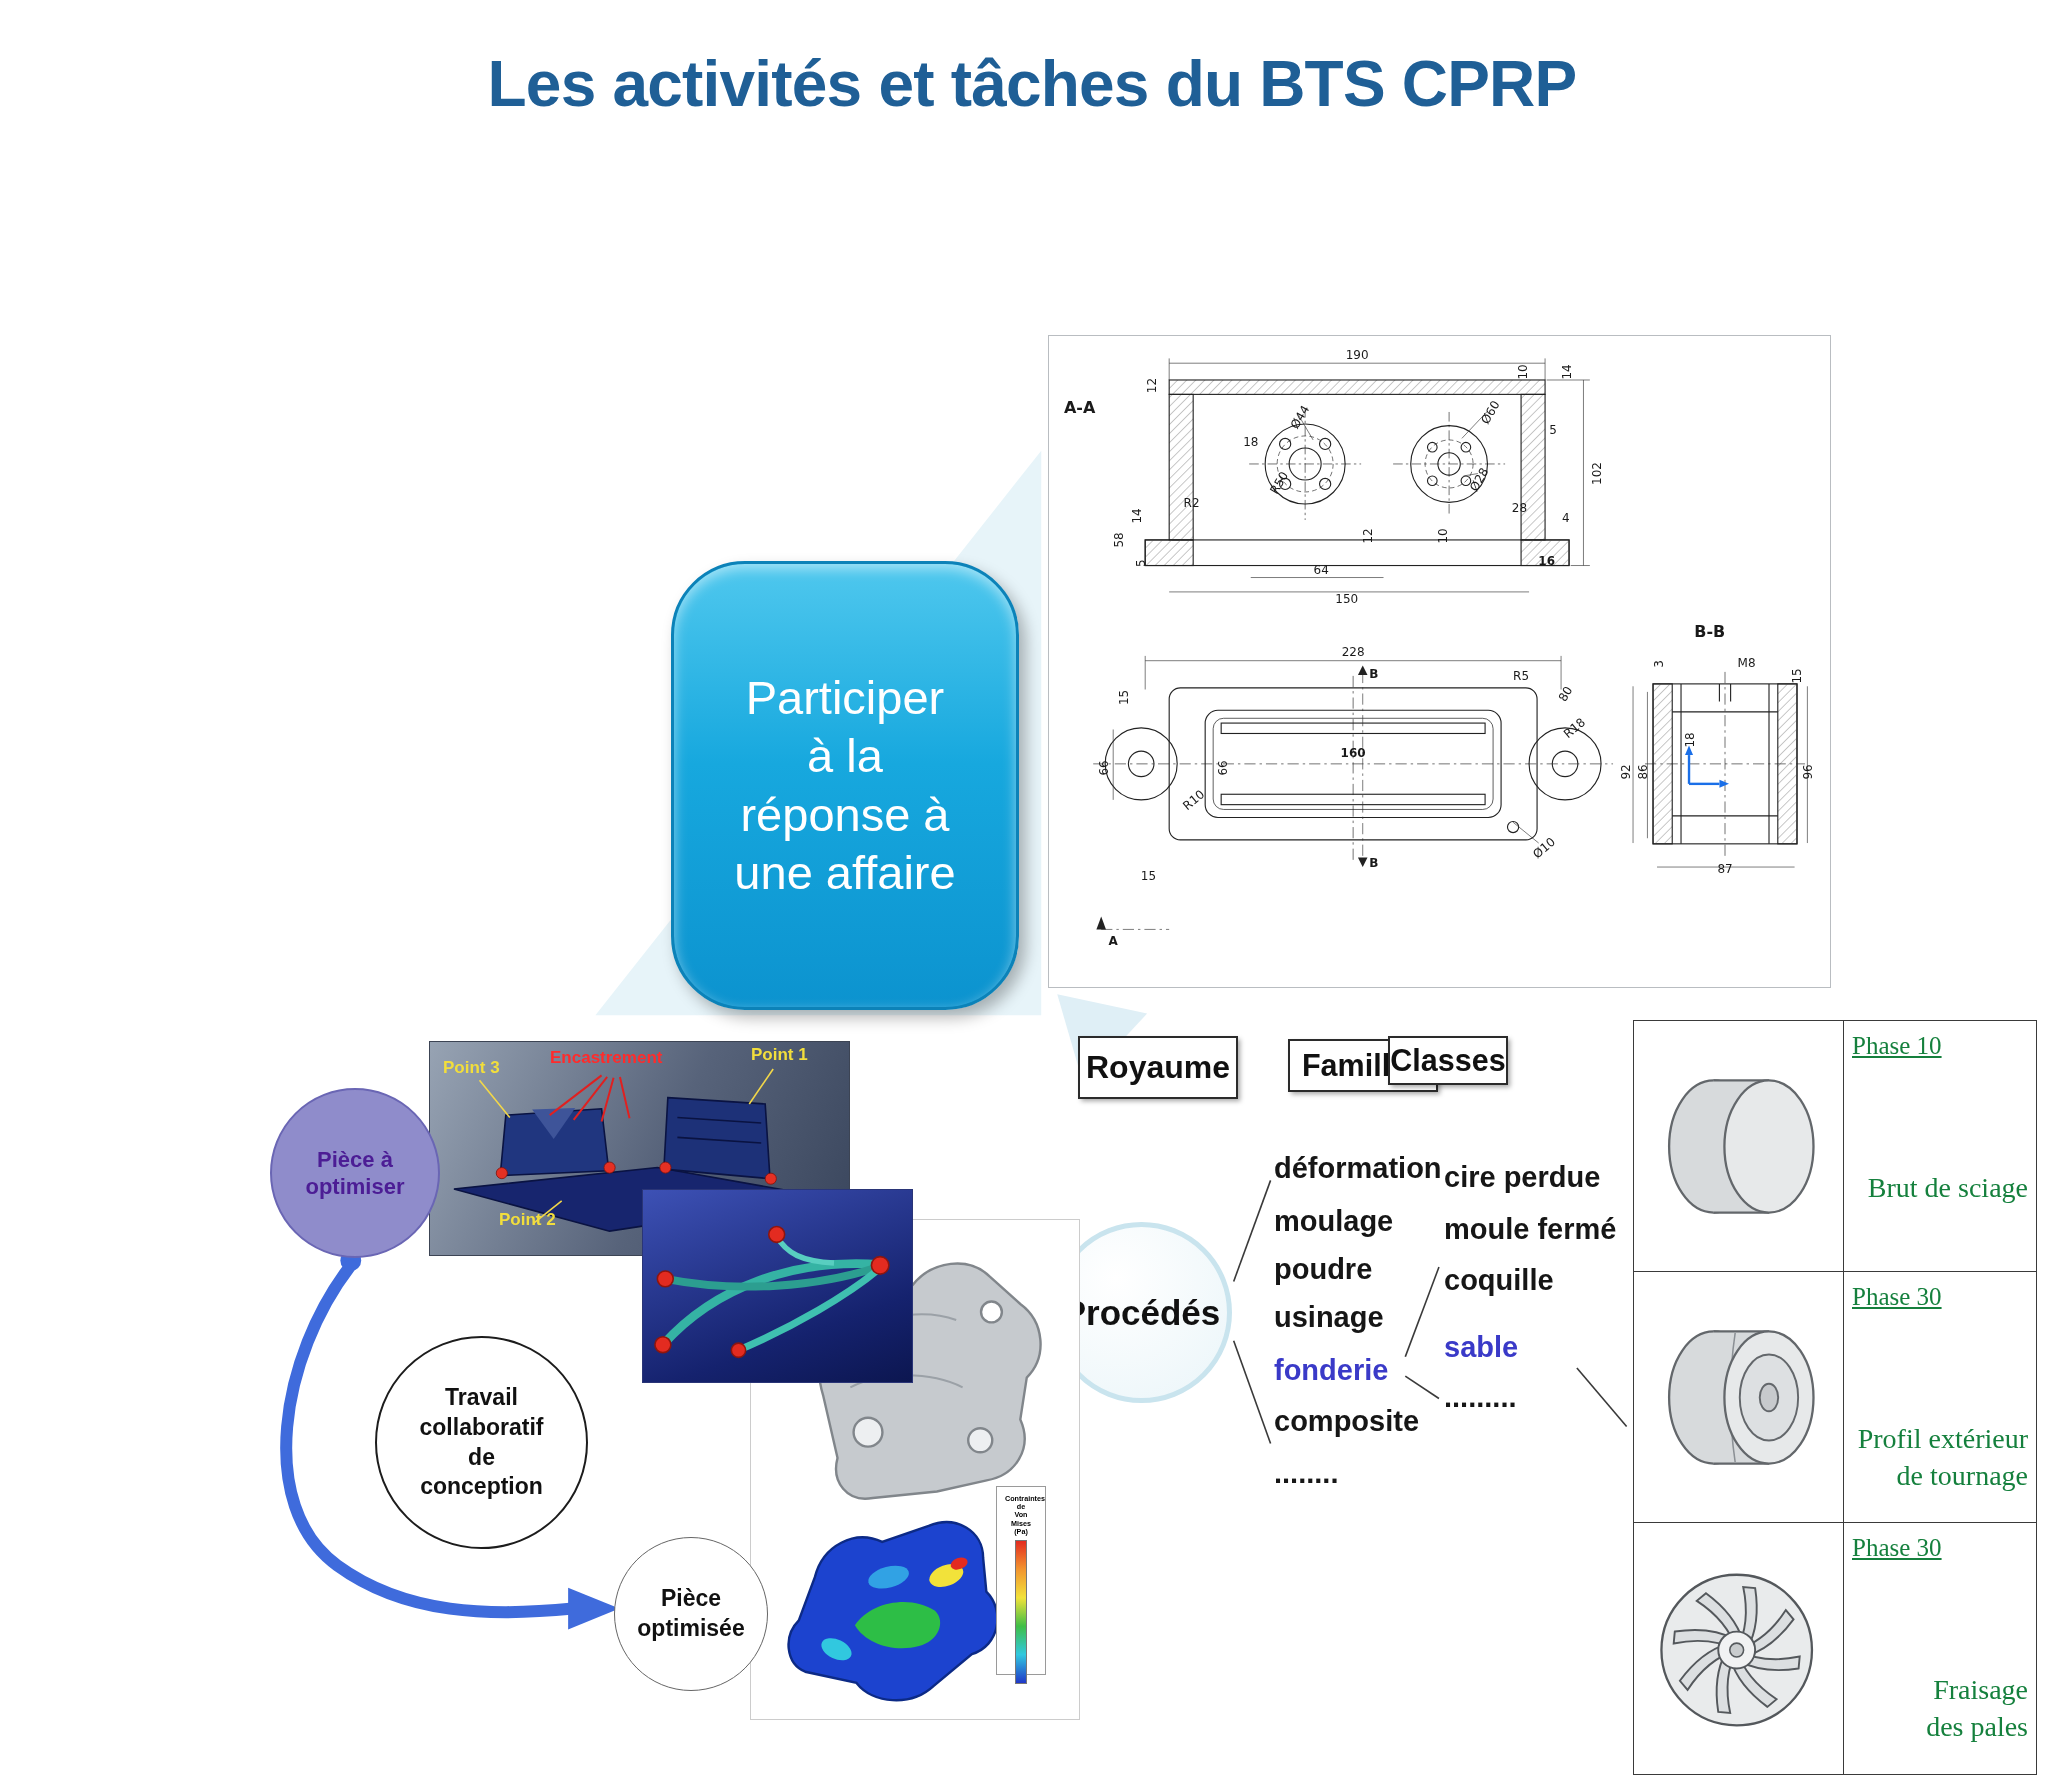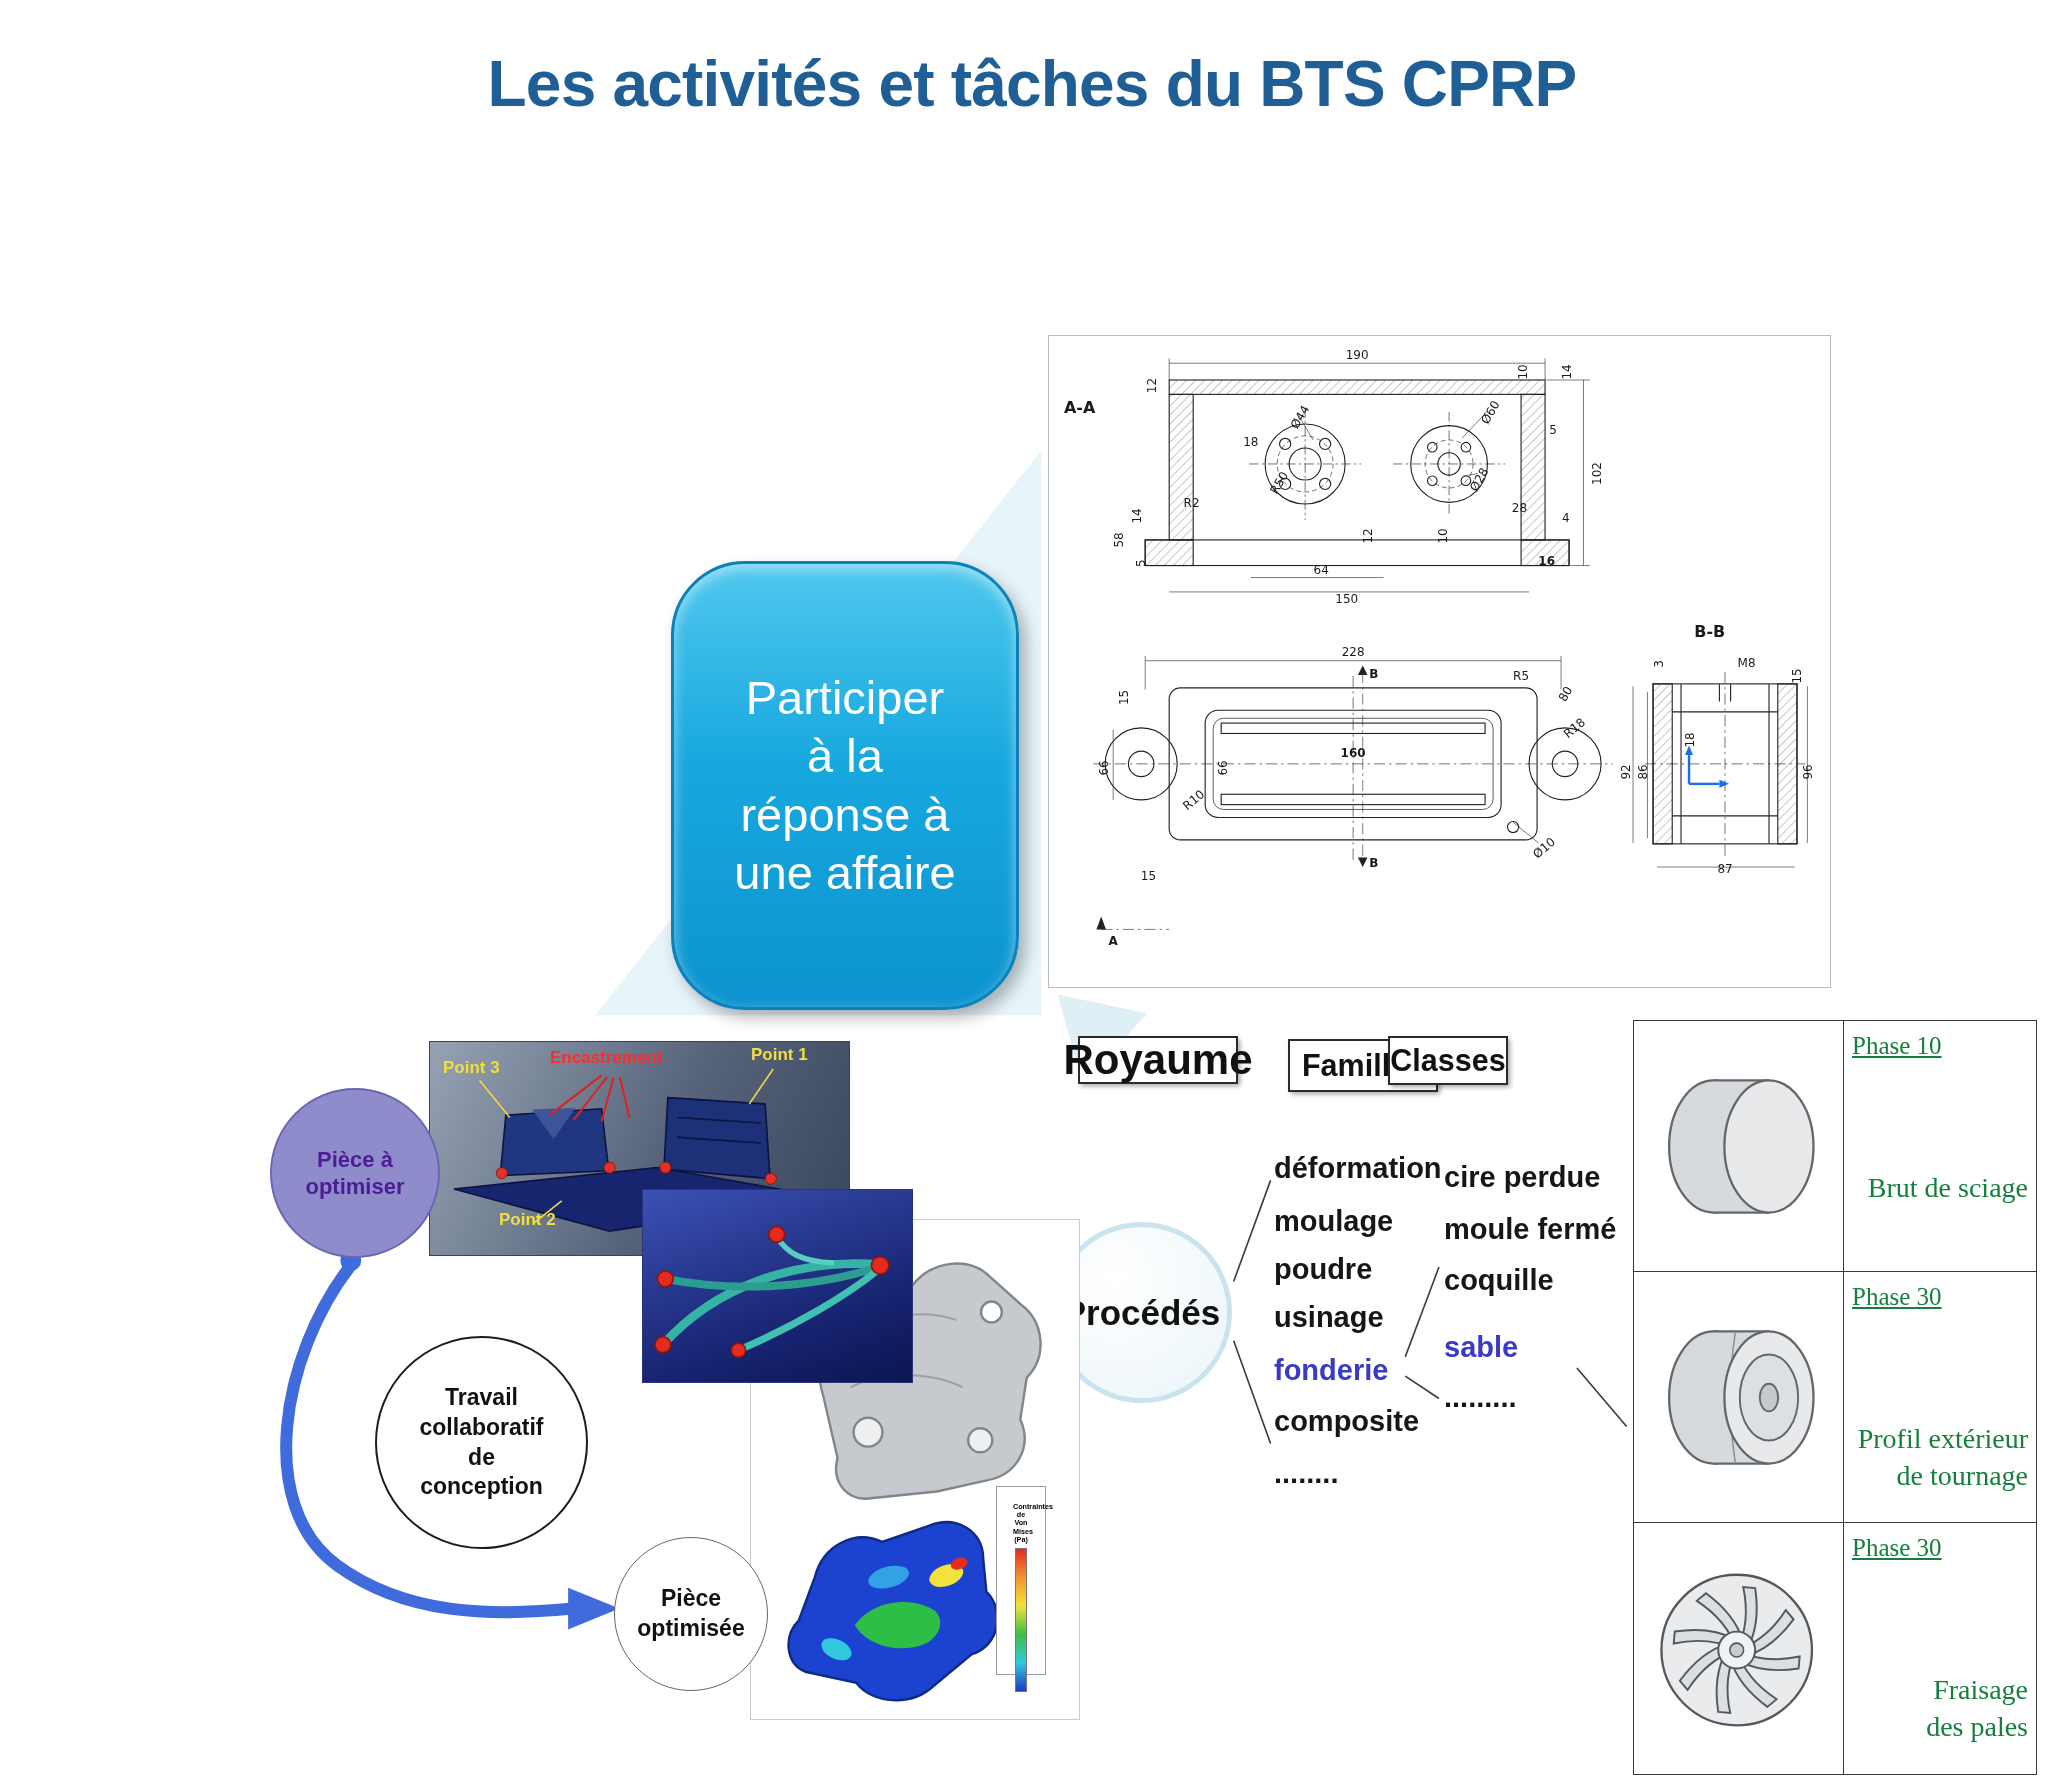--- a/index.html
+++ b/index.html
@@ -22,21 +22,21 @@
   #drawing svg{width:100%;height:100%}
   svg text{font-family:"DejaVu Sans",sans-serif}
   .dim{font-size:15px;fill:#1a1a1a;text-anchor:middle}
   .dimb{font-weight:bold}
   .big{font-size:20px}
 
   .hbox{position:absolute;background:#fff;border:2.4px solid #2b2b2b;
         box-shadow:3.2px 3.2px 4.8px rgba(0,0,0,.35);
         display:flex;align-items:center;justify-content:center;
         font-weight:bold;color:#111}
-  #hb-royaume{left:1078px;top:1036px;width:160px;height:48px;font-size:42px}
+  #hb-royaume{left:1078px;top:1036px;width:160px;height:63px;font-size:32px}
   #hb-familles{left:1288px;top:1039px;width:150px;height:53px;font-size:30.5px}
   #hb-classes{left:1388px;top:1036px;width:120px;height:49px;font-size:30.5px}
 
   #procedes{position:absolute;left:1051px;top:1222px;width:181px;height:181px;border-radius:50%;
             background:radial-gradient(circle at 35% 30%,#ffffff,#EAF5F9);
             border:5.6px solid #C9E4EE;display:flex;align-items:center;justify-content:center;
             font-size:35px;font-weight:bold;color:#111}
 
   .kw{position:absolute;font-size:29px;font-weight:bold;color:#161616;white-space:nowrap}
   .kw.blue{color:#3A3AC8}
@@ -51,21 +51,21 @@
   #sim2{position:absolute;left:642px;top:1189px;width:271px;height:194px;
         background:linear-gradient(160deg,#3D51B5 0%,#15226E 70%,#0C1650 100%);border:0.8px solid #2A3577}
   #sim2 svg{width:100%;height:100%}
 
   #panel{position:absolute;left:750px;top:1219px;width:330px;height:501px;background:#fff;border:0.8px solid #cccccc}
   #part-gray{position:absolute;left:754px;top:1227px;width:321px;height:295px}
   #part-fea{position:absolute;left:760px;top:1481px;width:286px;height:234px}
   #part-gray svg,#part-fea svg{width:100%;height:100%}
 
   .fea-legend{position:absolute;right:0px;top:4.8px;width:50px;height:189px;background:#fff;
-              border:0.8px solid #9a9a9a;padding:16px;text-align:center}
+              border:0.8px solid #9a9a9a;padding:8px;text-align:center}
   .fea-legend-title{white-space:pre-line;font-weight:bold;font-size:7.2px;line-height:1.15;font-family:"Liberation Sans",sans-serif}
   .fea-bar{width:11.2px;height:144px;margin:4px auto 0;border:0.8px solid #777;
            background:linear-gradient(180deg,#E32B20,#F2952F,#F2E23A,#3FBE46,#31C8DF,#2038C8)}
 
   .circle{position:absolute;border-radius:50%;display:flex;align-items:center;justify-content:center;
           text-align:center;white-space:pre-line;font-weight:bold}
   #circle-purple{left:270px;top:1088px;width:170px;height:170px;background:#8F8CCB;
                  border:2.4px solid #6A66B4;color:#4c1d95;font-size:22px;line-height:1.25}
   #circle-travail{left:375px;top:1336px;width:213px;height:213px;background:#fff;
                   border:2.4px solid #1c1c1c;color:#111;font-size:23px;line-height:1.3}

